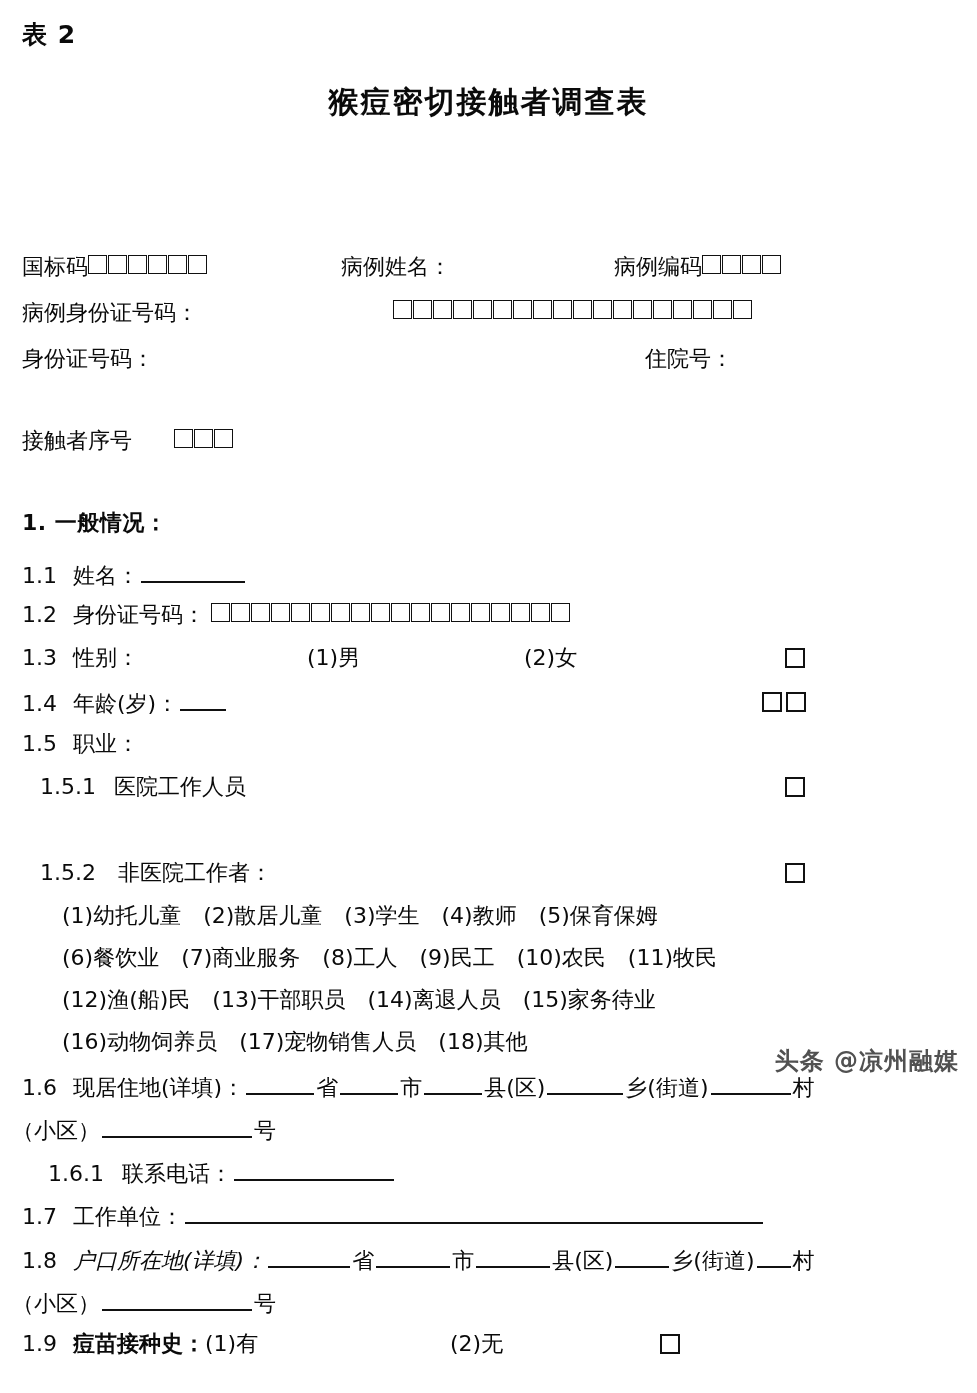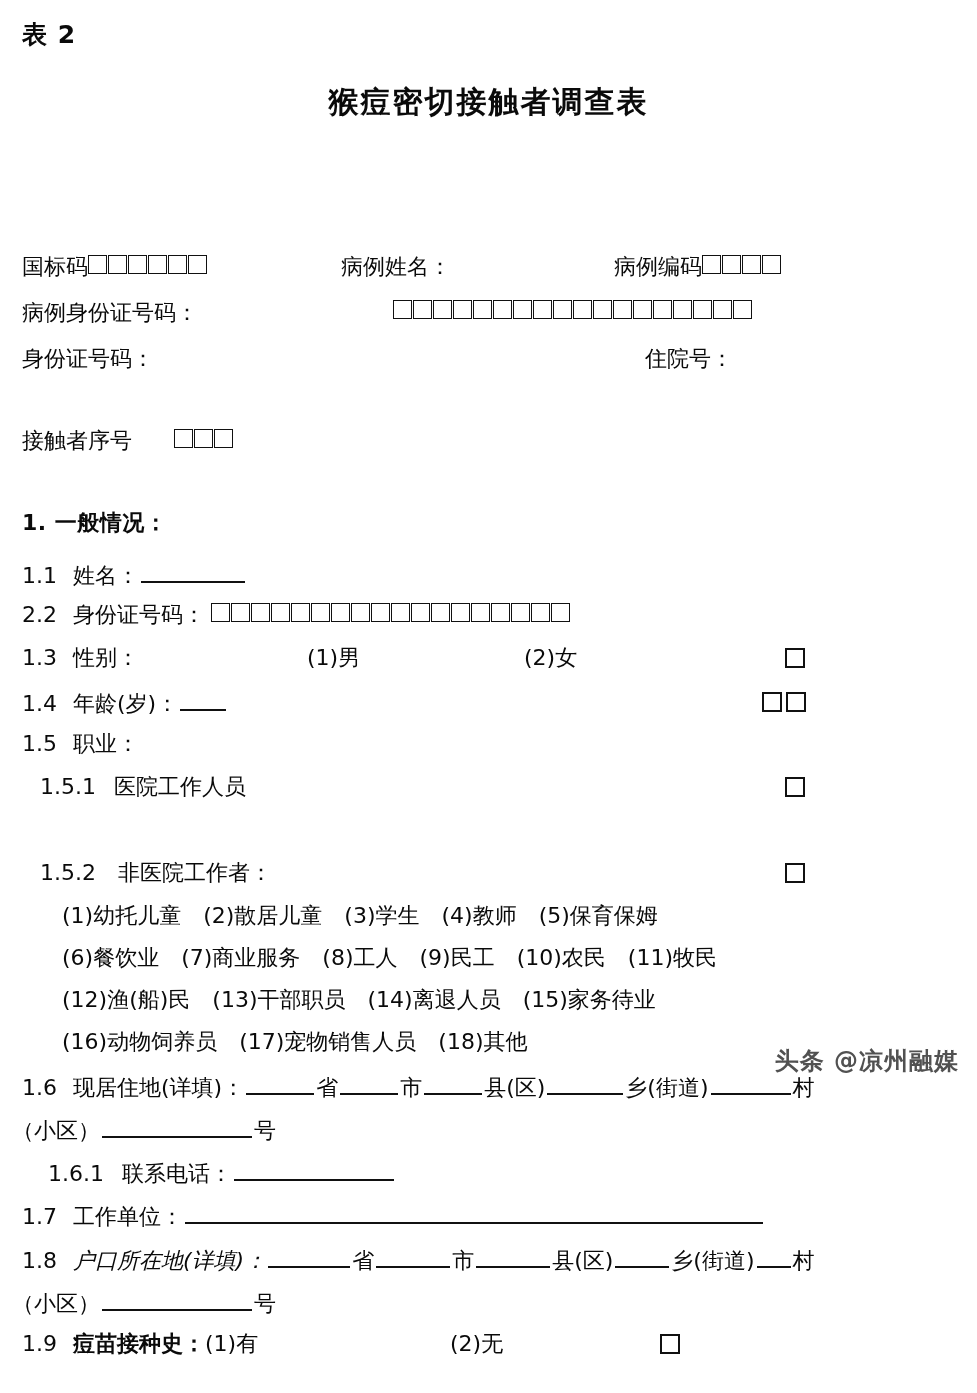--- a/index.html
+++ b/index.html
@@ -184,21 +184,21 @@
 
   <div class="sec-title" style="left:22px; top:508px;">1. 一般情况：</div>
 
   <div class="row" style="left:22px; top:560px;">
     <span class="num">1.1</span>
     <span class="lbl" style="margin-left:16px;">姓名：</span>
     <span class="ul" style="width:104px;"></span>
   </div>
 
   <div class="row" style="left:22px; top:602px;">
-    <span class="num">2.2</span>
+    <span class="num">1.2</span>
     <span class="lbl" style="margin-left:16px; margin-right:6px;">身份证号码：</span>
     <span class="boxes">
       <i class="bx"></i>
         <i class="bx"></i>
         <i class="bx"></i>
         <i class="bx"></i>
         <i class="bx"></i>
         <i class="bx"></i>
       <i class="bx"></i>
         <i class="bx"></i>

